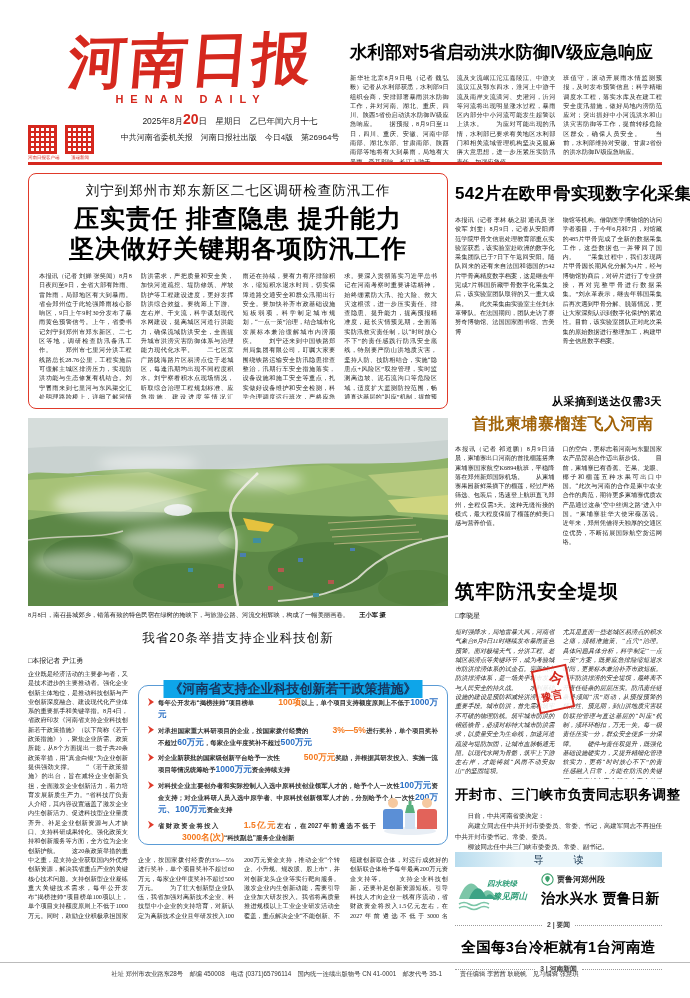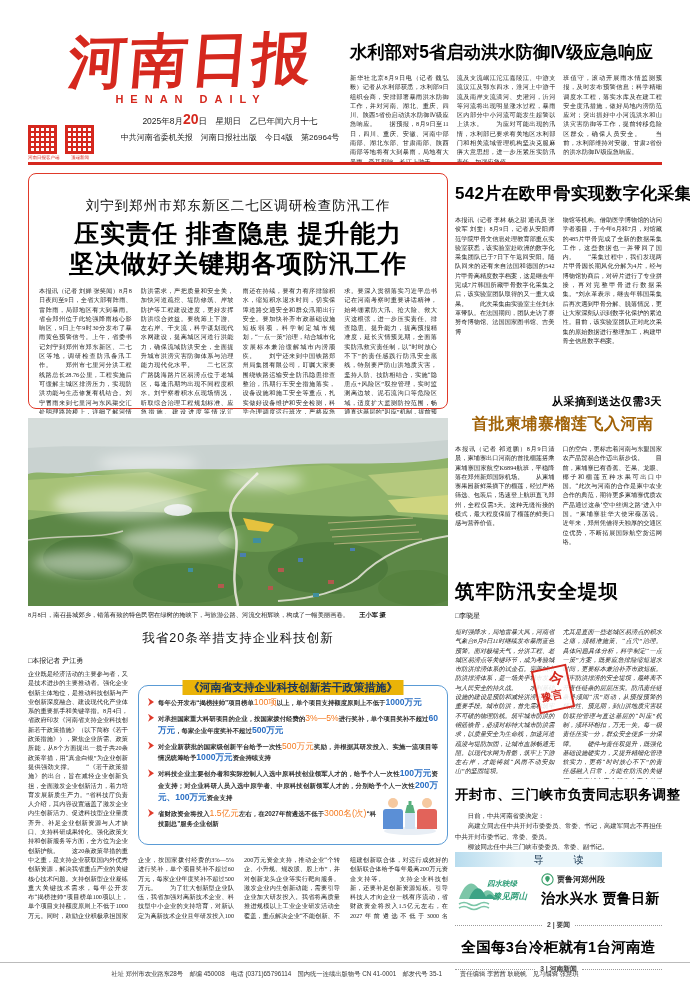--- a/index.html
+++ b/index.html
@@ -21,45 +21,45 @@
   .qr-cap{font-size:4.5px;color:#d5281e;text-align:center;margin-top:1px;white-space:nowrap;}
   
   .top-article{position:absolute;left:350px;top:40px;width:312px;}
   .ta-head{font-size:17.5px;font-weight:900;white-space:nowrap;transform:scaleX(.99);transform-origin:left;color:#000;}
   .ta-body{display:flex;gap:8px;margin-top:9px;height:96px;}
   .tcol{flex:1;font-size:6.2px;line-height:1.5;text-align:justify;overflow:hidden;color:#1c1c1c;
         font-family:"Liberation Serif","DejaVu Serif",serif;}
   .red-rule{position:absolute;left:28px;top:162px;width:634px;height:3px;background:#d5281e;}
   
   .lead-box{position:absolute;left:28px;top:173px;width:420px;height:236px;border:1.5px solid #e03a2a;
-            border-radius:8px;box-sizing:border-box;padding:23px 10px 6px;}
+            border-radius:8px;box-sizing:border-box;padding:8px 10px 6px;}
   .lead-kicker{text-align:center;font-size:13.5px;color:#111;letter-spacing:1px;}
   .lead-h{text-align:center;font-weight:900;font-size:25px;line-height:1.18;letter-spacing:1px;margin-top:4px;color:#000;}
   .lead-cols{display:flex;gap:9px;margin-top:8px;height:128px;}
   
   .photo{position:absolute;left:28px;top:418px;width:420px;height:188px;overflow:hidden;background:#9db87a;}
   .photo-cap{position:absolute;left:28px;top:611px;width:420px;display:flex;gap:10px;font-size:6.3px;color:#222;
              font-family:"Liberation Serif",serif;}
   .photo-credit{white-space:nowrap;font-weight:bold;}
   
   .sci{position:absolute;left:28px;top:630px;width:420px;}
   .sci-kicker{text-align:center;font-size:12.5px;letter-spacing:1px;color:#111;}
   .sci-h{text-align:center;font-size:24px;font-weight:900;letter-spacing:2px;margin-top:5px;color:#000;}
   .sci-byline{font-size:7px;margin-top:9px;color:#111;}
   .sci-grid{position:relative;margin-top:3px;height:252px;}
   .sci-col1{position:absolute;left:0;top:0;width:100px;height:250px;}
   .policy-box{position:absolute;left:110px;top:16px;width:310px;height:160px;border:1.5px solid #5a9bd5;
               border-radius:10px;box-sizing:border-box;padding:11px 9px 4px;}
-  .pb-title{position:absolute;top:-6px;left:50%;transform:translateX(-50%);background:#eab308;padding:0 6px;
-            font-size:11px;font-weight:bold;color:#17335c;white-space:nowrap;}
+  .pb-title{position:absolute;top:-6px;left:50%;transform:translateX(-50%);background:#0ea5e9;padding:0 6px;
+            font-size:13px;font-weight:bold;color:#17335c;white-space:nowrap;}
   .pi{display:flex;gap:4px;margin-bottom:4px;}
   .pim{width:6px;height:8px;background:#e03a2a;clip-path:polygon(0 0,100% 50%,0 100%,30% 50%);flex:none;margin-top:1px;}
   .pit{font-size:6.4px;line-height:1.38;color:#333;text-align:justify;font-weight:bold;}
   .pi:last-child .pit{padding-right:62px;}
-  .hl-o{color:#f57a1f;font-size:8.6px;font-weight:400;}
+  .hl-o{color:#f57a1f;font-size:8.6px;font-weight:700;margin-left:24px;}
   .hl-b{color:#2a6fc4;font-size:8.6px;font-weight:900;}
   .pb-illu{position:absolute;right:8px;bottom:5px;}
   .sci-colm1{position:absolute;left:110px;top:186px;width:96px;height:64px;}
   .sci-colm2{position:absolute;left:216px;top:186px;width:96px;height:64px;}
   .sci-col4{position:absolute;left:322px;top:186px;width:98px;height:64px;}
   
   .art-oracle{position:absolute;left:455px;top:182px;width:207px;}
   .oracle-h{font-size:17px;font-weight:900;letter-spacing:.3px;white-space:nowrap;color:#000;}
   .oracle-cols{display:flex;gap:8px;margin-top:10px;height:162px;}
   .art-durian{position:absolute;left:455px;top:394px;width:207px;}

